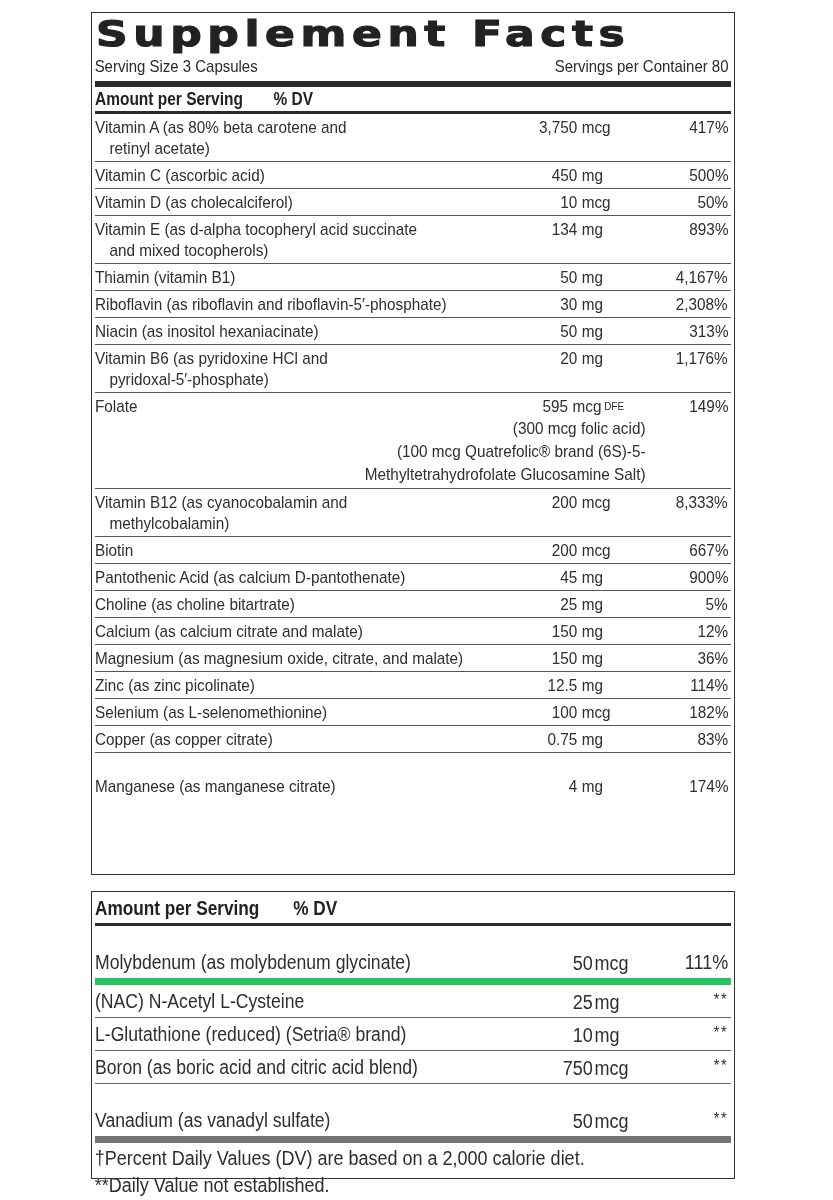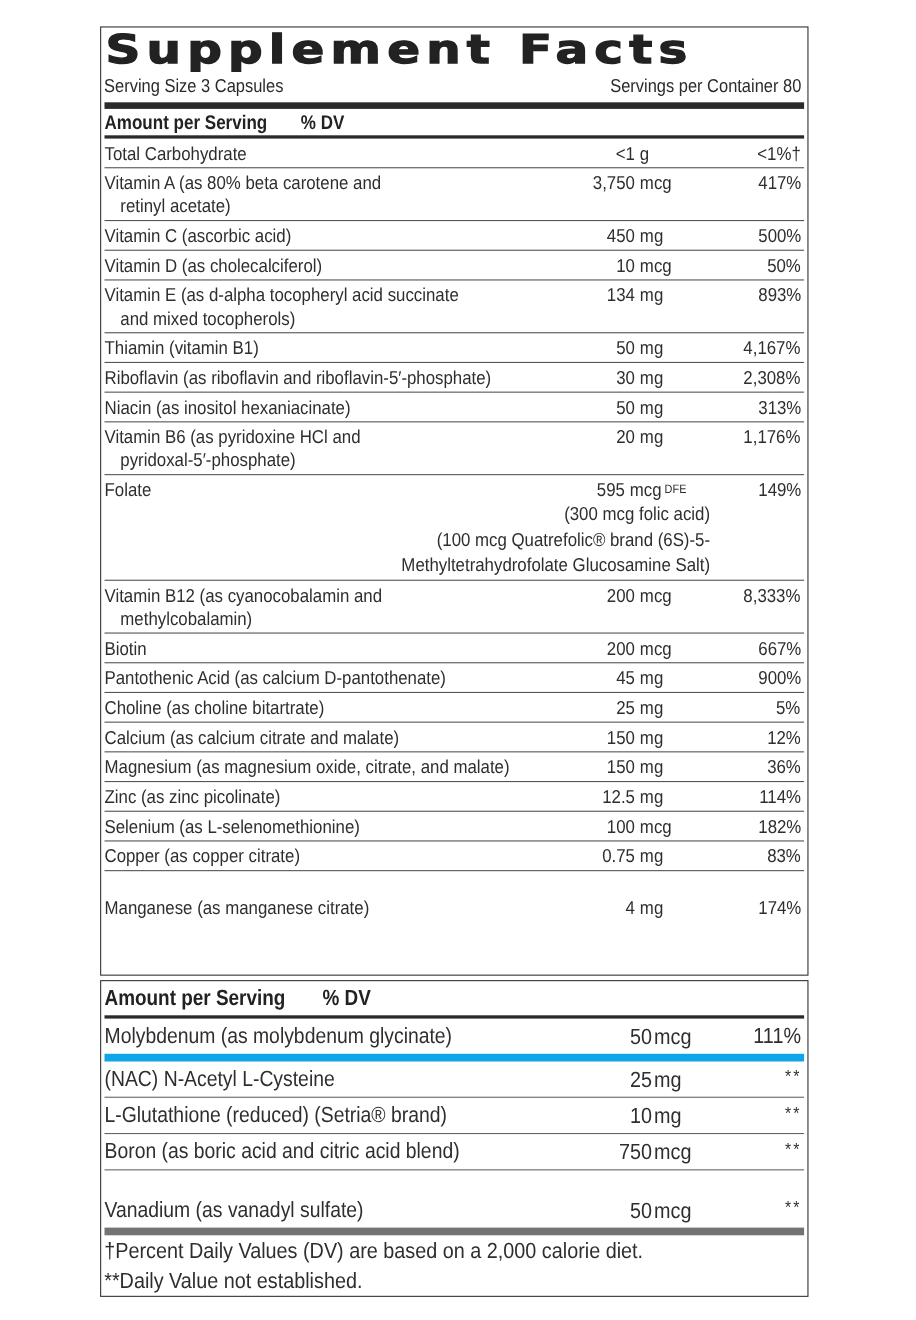--- a/index.html
+++ b/index.html
@@ -16,21 +16,21 @@
     color: #2a2a2a;
   }
   .panel {
     position: absolute;
     left: 91px;
     width: 644px;
     border: 1.5px solid #333;
     box-sizing: border-box;
     background: #fff;
   }
-  #panel-main { top: 24px; height: 863px; }
+  #panel-main { top: 12px; height: 863px; }
   #panel-extra { top: 891px; height: 288px; }
 
   .title {
     font-family: "DejaVu Sans", sans-serif;
     font-weight: 900;
     font-size: 44px;
     letter-spacing: 5.6px;
     line-height: 46px;
     height: 48px;
     padding-left: 4px;
@@ -140,21 +140,21 @@
     font-size: 20px;
     line-height: 26px;
     padding: 3px 0 3px 0;
     border-bottom: 1.5px solid #666;
   }
   #panel-extra .row .name { width: 480px; transform: scaleX(0.88); }
   #panel-extra .row .amt { left: 460px; top: 4px; }
   #panel-extra .row .amt .num { width: 42px; margin-right: 2px; }
   #panel-extra .row .dv { top: 3px; }
   #panel-extra .row .dv.stars { font-size: 16px; top: 2px; letter-spacing: 2px; }
-  #panel-extra .row.thick-below { border-bottom: 7px solid #0ea5e9; }
+  #panel-extra .row.thick-below { border-bottom: 7px solid #22c55e; margin-top: 20px; }
   #panel-extra .row.last { border-bottom: 7px solid #737373; }
   .footnotes {
     padding: 2px 3px 0 3px;
     font-size: 20px;
     line-height: 27px;
     color: #2e2e2e;
     transform: scaleX(0.9);
     transform-origin: left top;
     white-space: nowrap;
   }
@@ -169,28 +169,20 @@
     <span>Servings per Container 80</span>
   </div>
   <div class="bar-thick"></div>
   <div class="hdr">
     <span class="left">Amount per Serving</span>
     <span class="right">% DV</span>
   </div>
   <div class="bar-med"></div>
   <div id="nutrient-rows">
       <div class="row">
-        <div class="name"><div>Total Carbohydrate</div></div>
-        <div class="amt">
-          <span class="num">&lt;1</span>
-          <span class="unit">g</span>
-        </div>
-        <div class="dv">&lt;1%†</div>
-      </div>
-      <div class="row">
         <div class="name"><div>Vitamin A (as 80% beta carotene and</div><div class="cont">retinyl acetate)</div></div>
         <div class="amt">
           <span class="num">3,750</span>
           <span class="unit">mcg</span>
         </div>
         <div class="dv">417%</div>
       </div>
       <div class="row">
         <div class="name"><div>Vitamin C (ascorbic acid)</div></div>
         <div class="amt">

